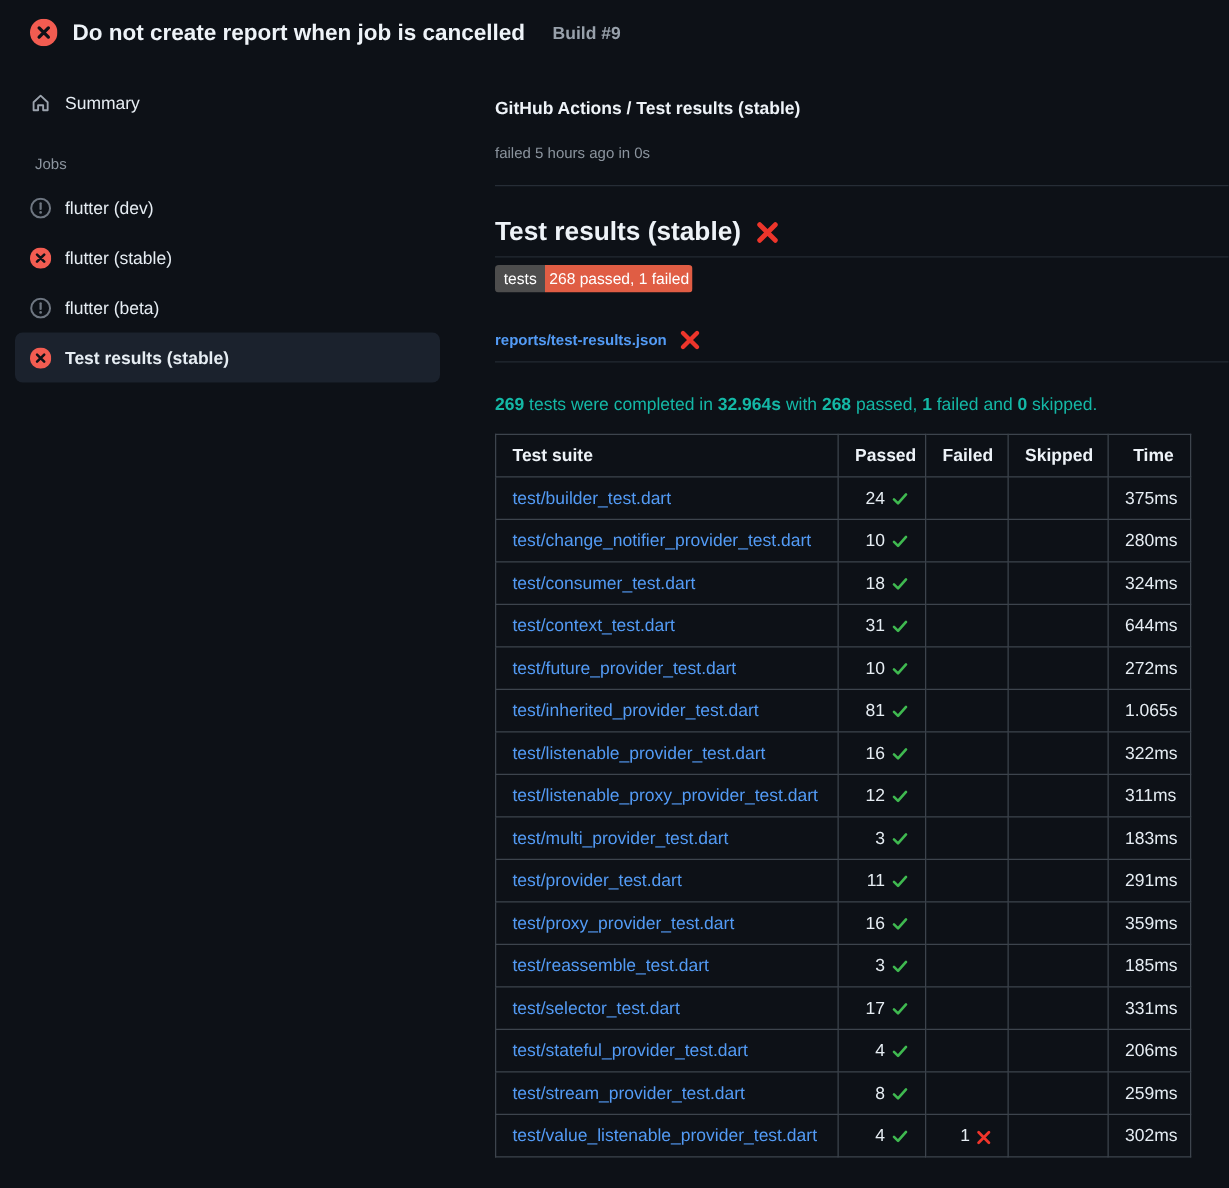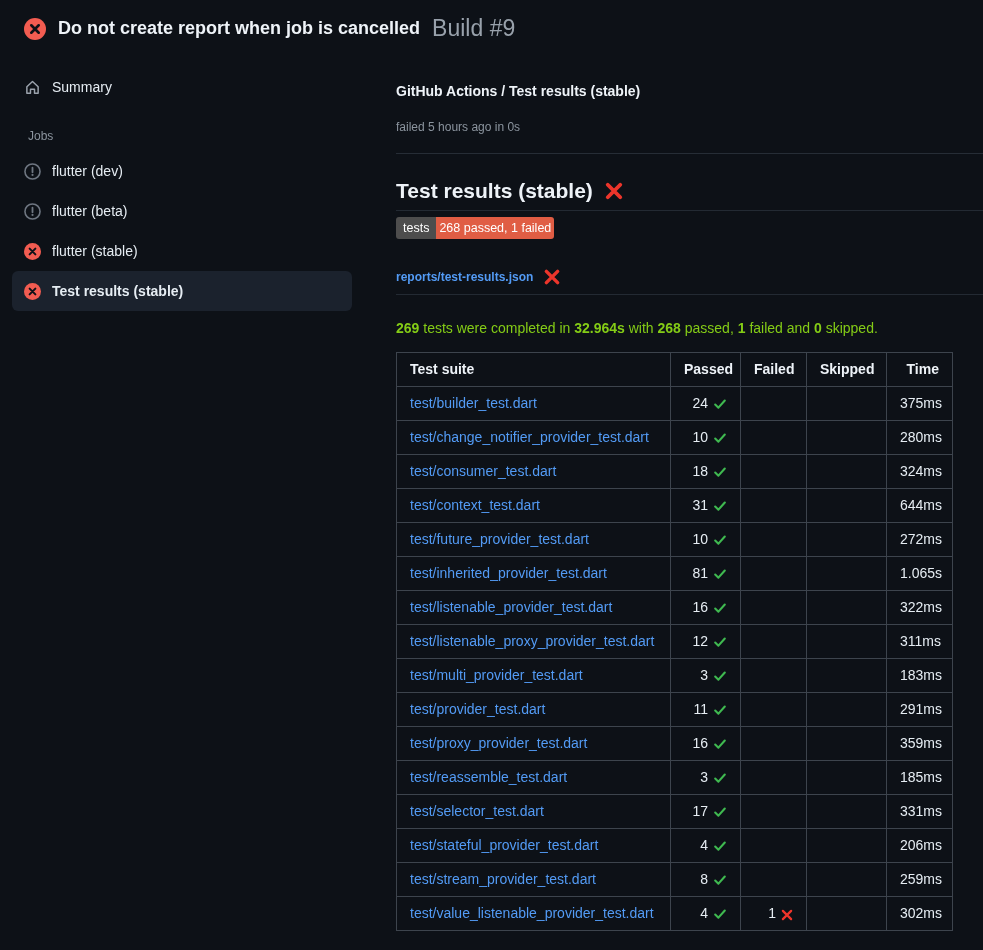--- a/index.html
+++ b/index.html
@@ -12,21 +12,21 @@
     overflow: hidden;
   }
   
   .app-header {
     display: flex; align-items: center;
     padding: 15px 24px 9px 24px;
     gap: 12px;
   }
   .hdr-icon { width: 22px; height: 22px; flex-shrink: 0; display: block; }
   .run-title { font-size: 18px; font-weight: 700; color: #eef3f8; white-space: nowrap; }
-  .run-build { font-size: 23px; font-weight: 400; color: #98a1ab; margin-left: 0; }
+  .run-build { font-size: 14px; font-weight: 700; color: #98a1ab; margin-left: 10px; }
 
   
   .layout { display: flex; align-items: flex-start; }
   .sidebar { width: 380px; flex-shrink: 0; padding-top: 16px; }
   .nav-item {
     display: flex; align-items: center; gap: 11px;
     height: 40px; margin: 0 28px 0 12px; padding: 0 12px;
     border-radius: 6px; font-size: 14px; color: #e6edf3;
     cursor: pointer;
   }
@@ -54,21 +54,21 @@
   .badge-value { padding: 5px 3px 4px; }
 
   h2.report-heading {
     display: flex; align-items: center; gap: 10px;
     font-size: 12px; font-weight: 700;
     margin: 29px 0 0 0; padding-bottom: 8px;
     border-bottom: 1px solid #232a33;
   }
   h2.report-heading a { color: #539bf5; text-decoration: none; cursor: pointer; }
 
-  .summary-line { font-size: 14px; margin-top: 25px; color: #84cc16; }
+  .summary-line { font-size: 14px; margin-top: 25px; color: #14b8a6; }
 
   
   table.results {
     margin-top: 16px;
     border-collapse: collapse;
     table-layout: fixed;
     width: 556px;
     font-size: 14px;
   }
   .results th, .results td {
@@ -108,33 +108,33 @@
     <div id="sidebar-jobs">
         <div class="nav-item">
           <svg class="nav-icon" viewBox="0 0 16 16" fill="none">
             <circle cx="8" cy="8" r="7.1" stroke="#6e7681" stroke-width="1.5"></circle>
             <path d="M8 4.4 V8.6" stroke="#6e7681" stroke-width="1.7" stroke-linecap="round"></path>
             <circle cx="8" cy="11.2" r="1" fill="#6e7681"></circle>
           </svg>
           <span>flutter (dev)</span>
         </div>
         <div class="nav-item">
+          <svg class="nav-icon" viewBox="0 0 16 16">
+            <circle cx="8" cy="8" r="8" fill="#f25c51"></circle>
+            <path d="M5.3 5.3 L10.7 10.7 M10.7 5.3 L5.3 10.7" stroke="#0d1117" stroke-width="1.9" stroke-linecap="round"></path>
+          </svg>
+          <span>flutter (stable)</span>
+        </div>
+        <div class="nav-item">
           <svg class="nav-icon" viewBox="0 0 16 16" fill="none">
             <circle cx="8" cy="8" r="7.1" stroke="#6e7681" stroke-width="1.5"></circle>
             <path d="M8 4.4 V8.6" stroke="#6e7681" stroke-width="1.7" stroke-linecap="round"></path>
             <circle cx="8" cy="11.2" r="1" fill="#6e7681"></circle>
           </svg>
           <span>flutter (beta)</span>
-        </div>
-        <div class="nav-item">
-          <svg class="nav-icon" viewBox="0 0 16 16">
-            <circle cx="8" cy="8" r="8" fill="#f25c51"></circle>
-            <path d="M5.3 5.3 L10.7 10.7 M10.7 5.3 L5.3 10.7" stroke="#0d1117" stroke-width="1.9" stroke-linecap="round"></path>
-          </svg>
-          <span>flutter (stable)</span>
         </div>
         <div class="nav-item selected">
           <svg class="nav-icon" viewBox="0 0 16 16">
             <circle cx="8" cy="8" r="8" fill="#f25c51"></circle>
             <path d="M5.3 5.3 L10.7 10.7 M10.7 5.3 L5.3 10.7" stroke="#0d1117" stroke-width="1.9" stroke-linecap="round"></path>
           </svg>
           <span>Test results (stable)</span>
         </div>
       </div>
   </div>

